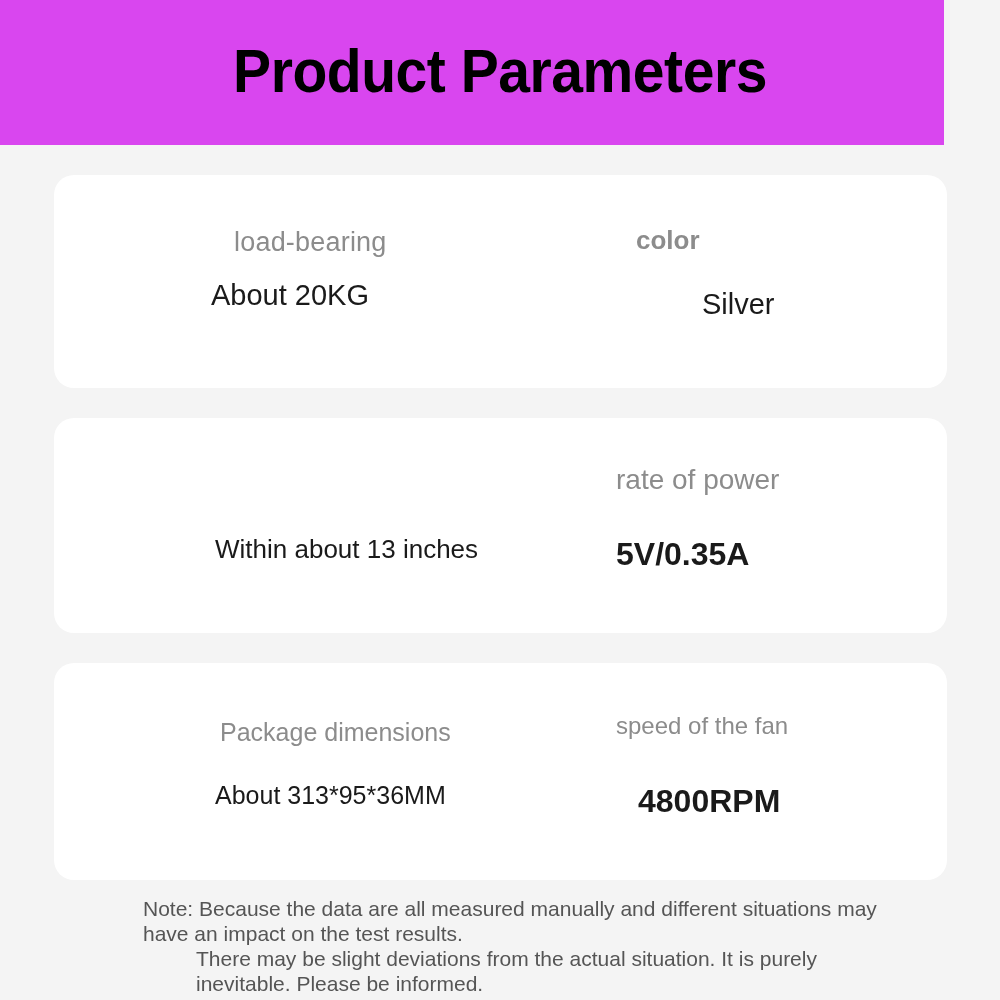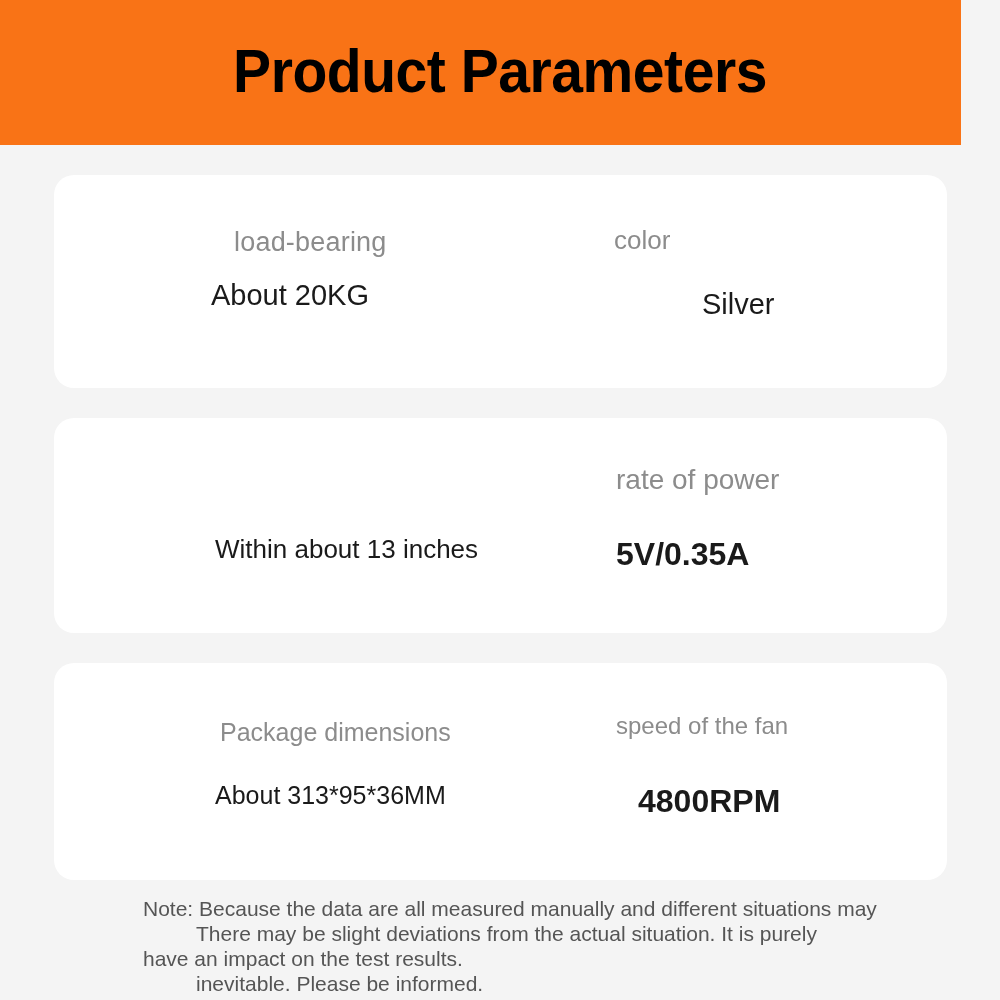--- a/index.html
+++ b/index.html
@@ -16,22 +16,21 @@
     position: relative;
   }
 
   
   .header-band {
     position: absolute;
     left: 0;
     top: 0;
     width: 944px;
     height: 145px;
-    background: #f97316;
-    padding-left: 17px;
+    background: #d946ef;
   }
   .page-title {
     position: absolute;
     left: 0;
     top: 34px;
     width: 1000px;
     text-align: center;
     font-family: "Liberation Sans Narrow", "Liberation Sans", sans-serif;
     font-weight: 700;
     font-size: 62px;
@@ -72,22 +71,23 @@
     left: 180px;  top: 52px;
     font-size: 27px;
     letter-spacing: 0.2px;
   }
   .c1-left-value {
     left: 157px;  top: 104px;
     font-size: 29px;
   }
   
   .c1-right-label {
-    left: 560px;  top: 50px;
+    left: 582px;  top: 50px;
     font-size: 26px;
+    font-weight: bold;
   }
   .c1-right-value {
     left: 648px;  top: 113px;
     font-size: 29px;
   }
 
   
   .c2-left-label {
     left: 165px;  top: 53px;
     font-size: 25px;
@@ -180,16 +180,16 @@
 
   <div class="row-item param-value c3-left-value">About 313*95*36MM</div>
 
   <div class="row-item param-label c3-right-label">speed of the fan</div>
 
   <div class="row-item param-value c3-right-value">4800RPM</div>
 </div>
 
 <div class="footer-note">
   <div class="note-line note-line-1">Note: Because the data are all measured manually and different situations may</div>
+  <div class="note-line note-line-2">have an impact on the test results.</div>
   <div class="note-line note-line-3">There may be slight deviations from the actual situation. It is purely</div>
-  <div class="note-line note-line-2">have an impact on the test results.</div>
   <div class="note-line note-line-4">inevitable. Please be informed.</div>
 </div>
 
 </body></html>

